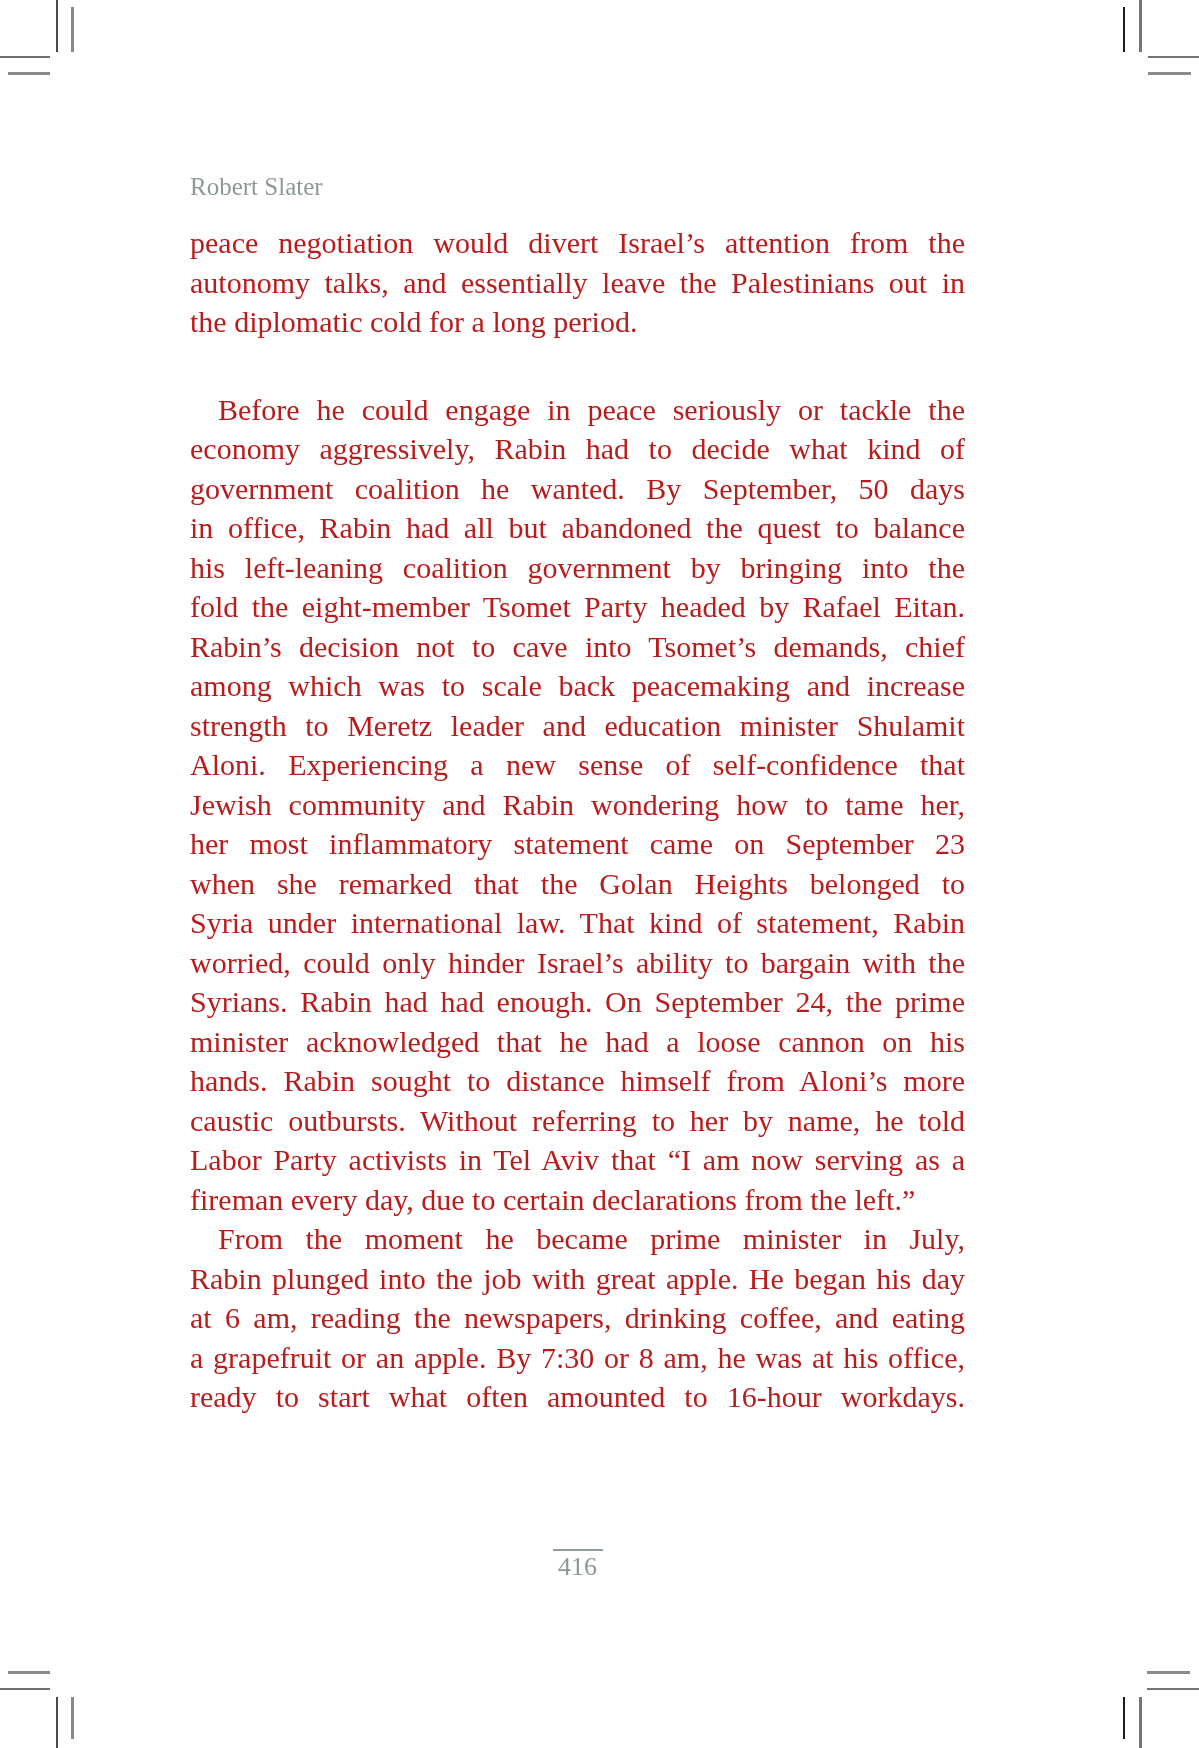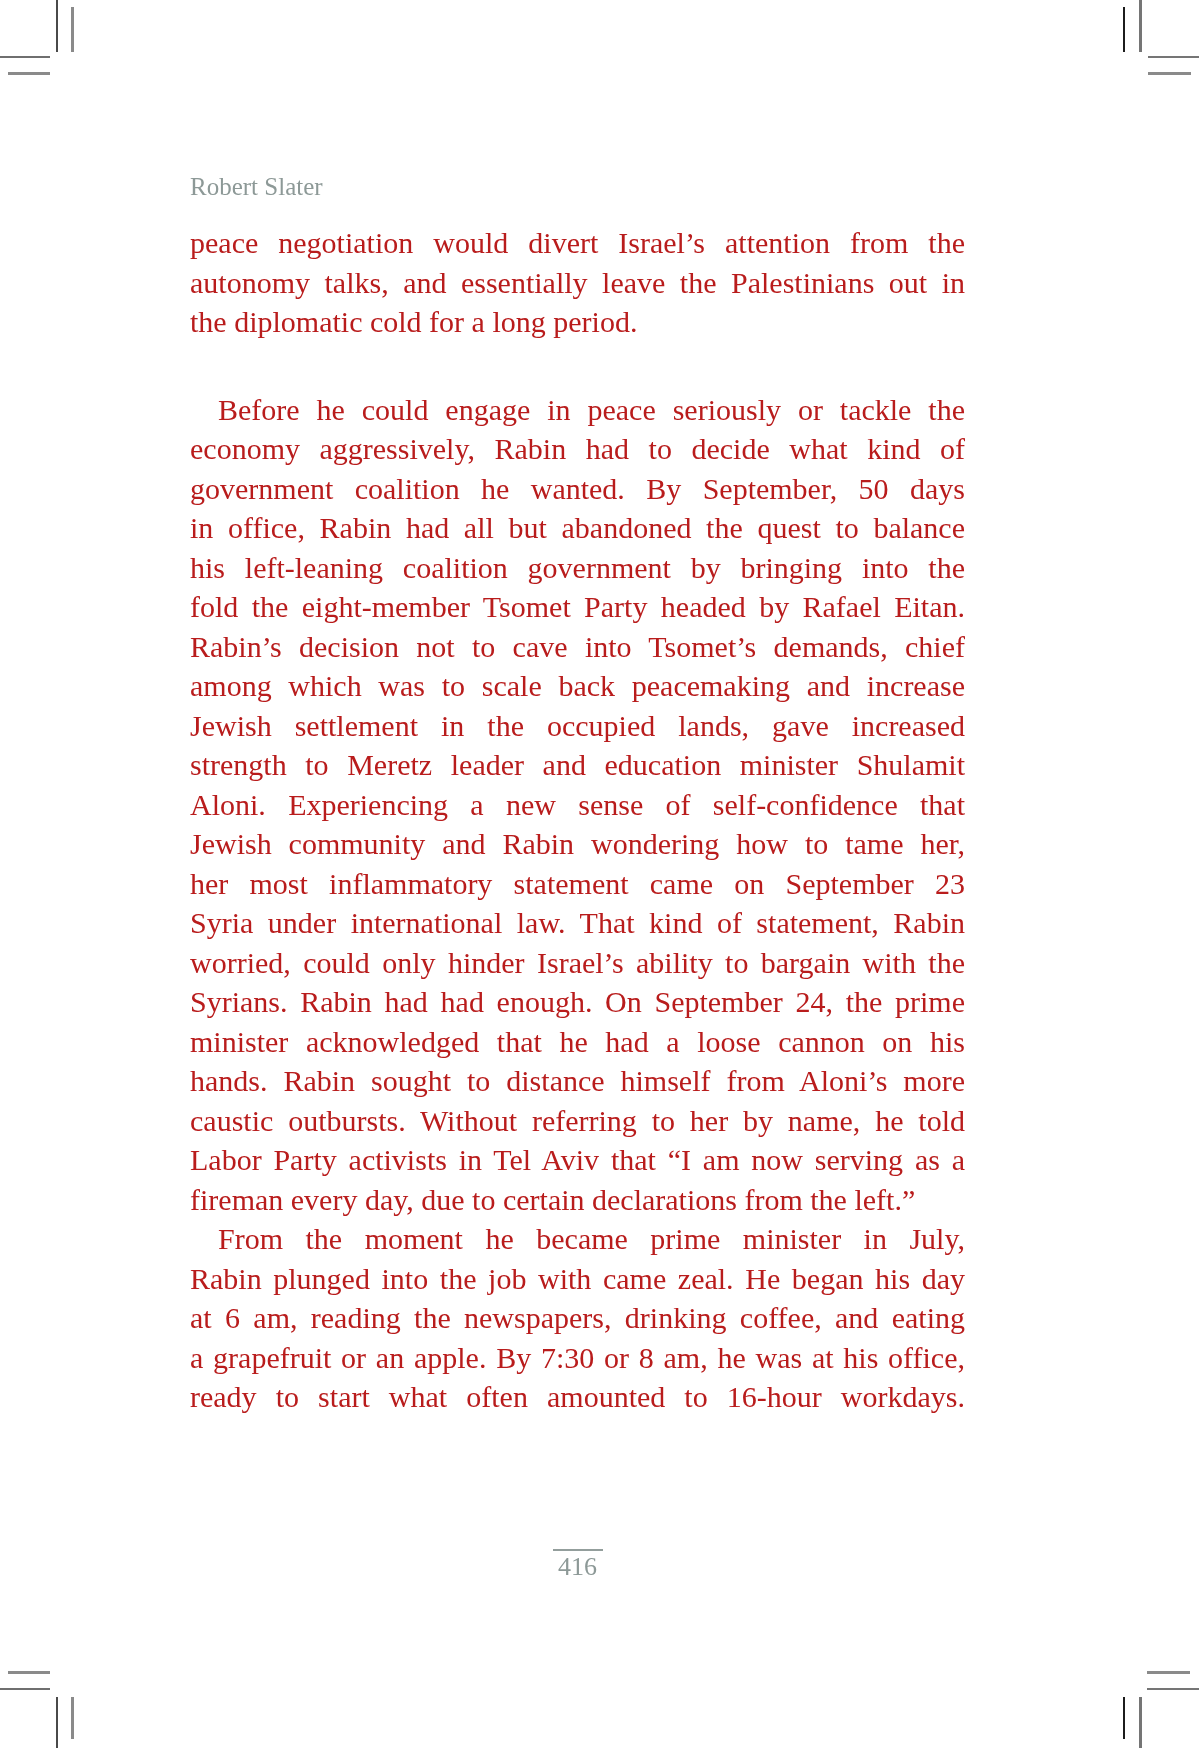--- a/index.html
+++ b/index.html
@@ -115,35 +115,35 @@
     <div class="line">autonomy talks, and essentially leave the Palestinians out in</div>
     <div class="line no-justify">the diplomatic cold for a long period.</div>
     <div class="line indent para-gap">Before he could engage in peace seriously or tackle the</div>
     <div class="line">economy aggressively, Rabin had to decide what kind of</div>
     <div class="line">government coalition he wanted. By September, 50 days</div>
     <div class="line">in office, Rabin had all but abandoned the quest to balance</div>
     <div class="line">his left-leaning coalition government by bringing into the</div>
     <div class="line">fold the eight-member Tsomet Party headed by Rafael Eitan.</div>
     <div class="line">Rabin’s decision not to cave into Tsomet’s demands, chief</div>
     <div class="line">among which was to scale back peacemaking and increase</div>
-    <div class="line">Jewish settlement in the occupied lands, gave increased</div>
     <div class="line">strength to Meretz leader and education minister Shulamit</div>
     <div class="line">Aloni. Experiencing a new sense of self-confidence that</div>
     <div class="line">Jewish community and Rabin wondering how to tame her,</div>
     <div class="line">her most inflammatory statement came on September 23</div>
+    <div class="line">when she remarked that the Golan Heights belonged to</div>
     <div class="line">Syria under international law. That kind of statement, Rabin</div>
     <div class="line">worried, could only hinder Israel’s ability to bargain with the</div>
     <div class="line">Syrians. Rabin had had enough. On September 24, the prime</div>
     <div class="line">minister acknowledged that he had a loose cannon on his</div>
     <div class="line">hands. Rabin sought to distance himself from Aloni’s more</div>
     <div class="line">caustic outbursts. Without referring to her by name, he told</div>
     <div class="line">Labor Party activists in Tel Aviv that “I am now serving as a</div>
     <div class="line no-justify">fireman every day, due to certain declarations from the left.”</div>
     <div class="line indent">From the moment he became prime minister in July,</div>
-    <div class="line">Rabin plunged into the job with came zeal. He began his day</div>
+    <div class="line">Rabin plunged into the job with great apple. He began his day</div>
     <div class="line">at 6 am, reading the newspapers, drinking coffee, and eating</div>
     <div class="line">a grapefruit or an apple. By 7:30 or 8 am, he was at his office,</div>
     <div class="line">ready to start what often amounted to 16-hour workdays.</div>
   </div>
 
 <div class="page-footer">
   <div class="pagenum-rule"></div>
   <div class="pagenum">416</div>
 </div>
 

